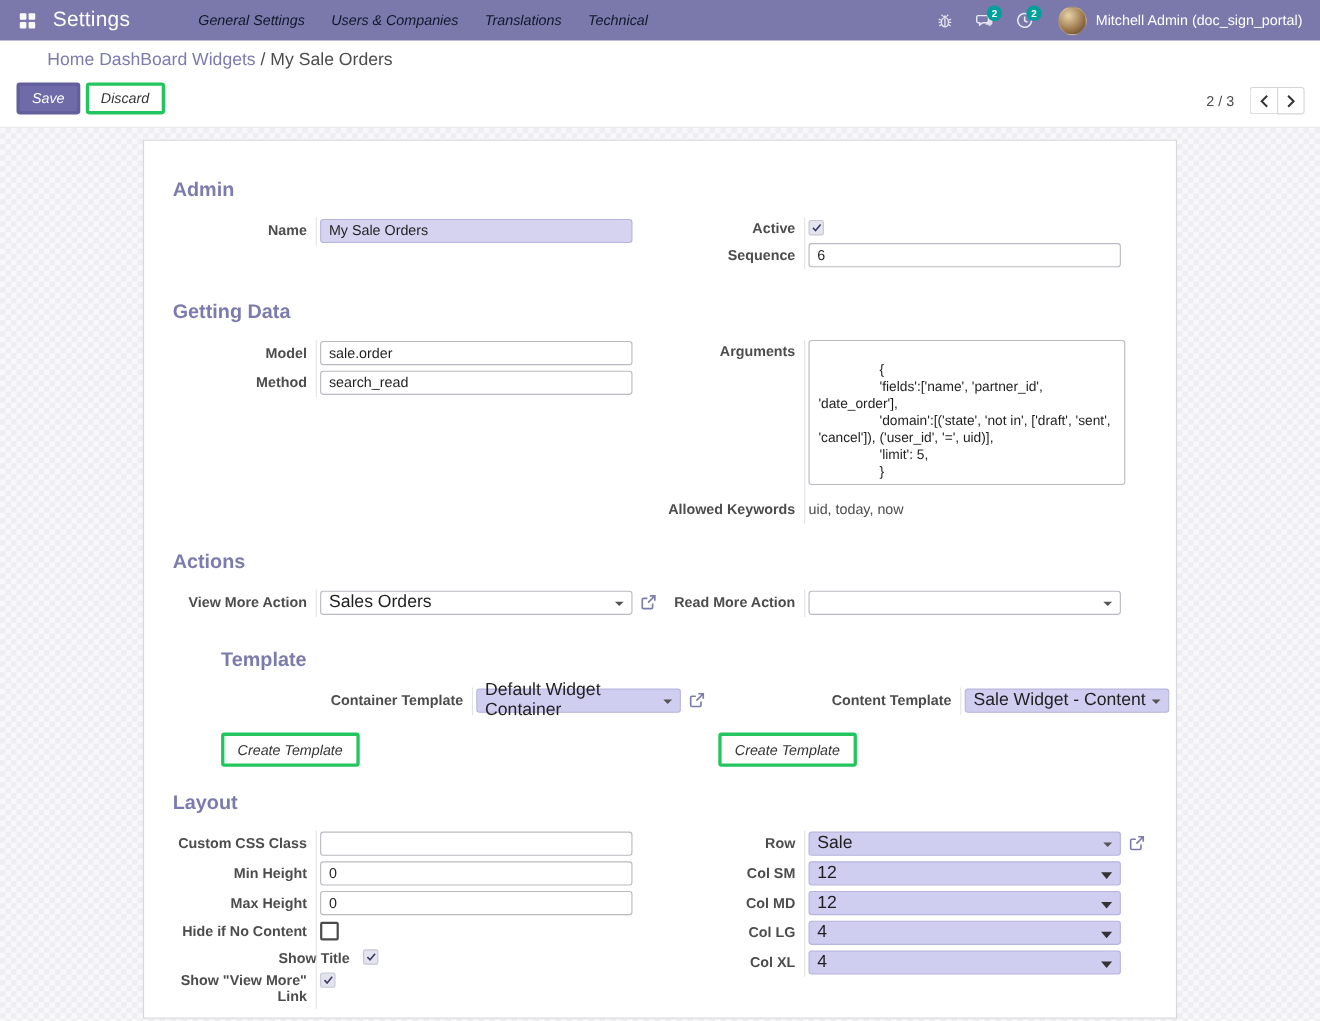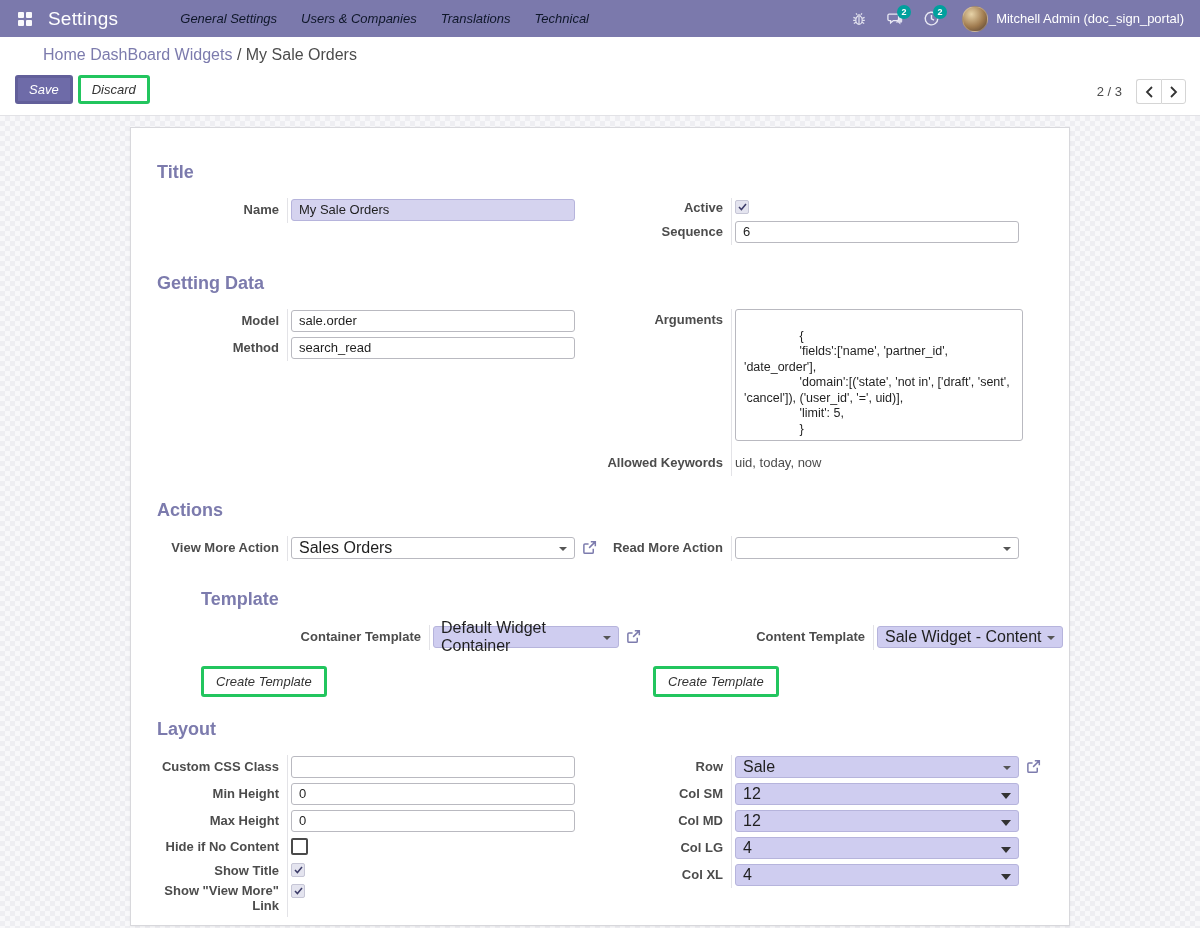--- a/index.html
+++ b/index.html
@@ -159,21 +159,21 @@
           </svg>
       </div>
     </div>
   </div>
 </div>
 
 <div class="content">
   <div class="sheet">
 
     <div class="section">
-      <h2 class="section-title">Title</h2>
+      <h2 class="section-title">Admin</h2>
       <div class="o-group">
         <div class="rows">
             <div class="vline"></div>
           <div class="frow">
             <div class="flabel">Name</div>
             <div class="ffield"><input class="o-input hl" value="My Sale Orders" style=""></div>
             <div></div>
           </div>
         </div>
         <div class="rows">
@@ -346,21 +346,21 @@
             <div class="ffield"><input class="o-input" value="0" style=""></div>
             <div></div>
           </div>
           <div class="frow" style="min-height:21px;">
             <div class="flabel">Hide if No Content</div>
             <div class="ffield">
                 <div class="cb big"></div>
               </div>
             <div></div>
           </div>
-          <div class="frow" style="min-height:18px;">
+          <div class="frow" style="min-height:18px;margin-left:39px;">
             <div class="flabel">Show Title</div>
             <div class="ffield">
               <div class="cb">
                 <svg width="9" height="8" viewBox="0 0 9 8">
                     <path d="M1 4l2.4 2.6L8 1" fill="none" stroke="#3c3c68" stroke-width="1.5"></path>
                   </svg>
               </div>
             </div>
             <div></div>
           </div>

